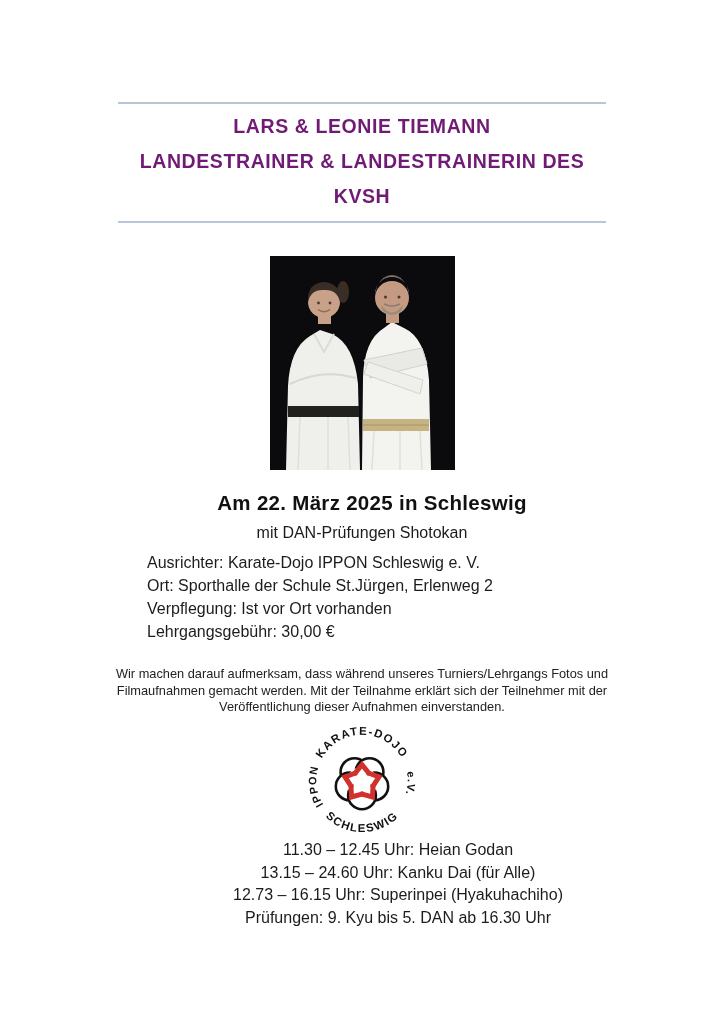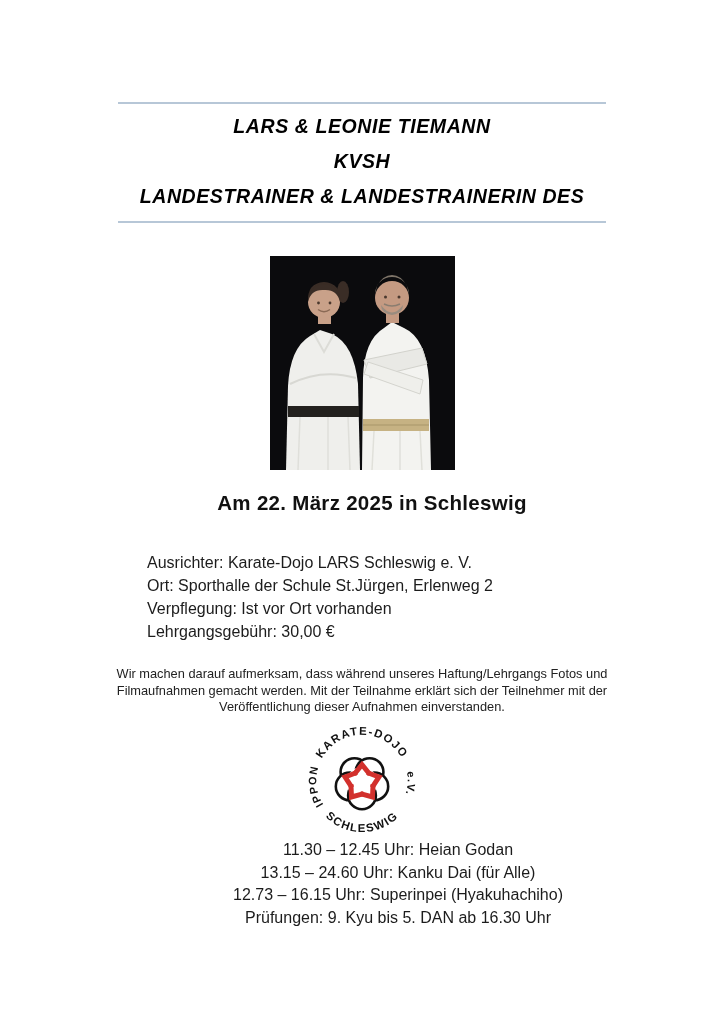--- a/index.html
+++ b/index.html
@@ -11,22 +11,22 @@
     font-family:"Liberation Sans", sans-serif;
     color:#1c1c1c;
     overflow:hidden;
   }
   .rule{position:absolute;left:118px;width:488px;height:2px;background:#b7c7d7;}
   .rule-top{top:102px;}
   .rule-bottom{top:221px;}
   .title{
     position:absolute;top:109px;left:0;width:100%;
     text-align:center;
-    color:#000000;
-    font-weight:bold;font-style:italic;
+    color:#701a75;
+    font-weight:bold;
     font-size:19.5px;line-height:35px;letter-spacing:0.6px;
   }
   .photo{position:absolute;top:256px;left:270px;width:185px;height:214px;}
   .photo svg{display:block;}
   .heading{
     position:absolute;top:481px;left:0;width:100%;margin:10px;
     text-align:center;font-size:20.5px;font-weight:bold;letter-spacing:0.3px;color:#111;
   }
   .subheading{position:absolute;top:524px;left:0;width:100%;text-align:center;font-size:16px;}
   .details{position:absolute;top:551px;left:147px;font-size:16px;line-height:23px;}
@@ -40,22 +40,22 @@
 </style>
 </head>
 <body>
 
 <div class="page">
 
   <div class="rule rule-top"></div>
 
   <div class="title">
     <div>LARS &amp; LEONIE TIEMANN</div>
+    <div>LANDESTRAINER &amp; LANDESTRAINERIN DES</div>
     <div>KVSH</div>
-    <div>LANDESTRAINER &amp; LANDESTRAINERIN DES</div>
   </div>
 
   <div class="rule rule-bottom"></div>
 
   <div class="photo">
     <svg width="185" height="214" viewBox="0 0 185 214" xmlns="http://www.w3.org/2000/svg">
       <rect x="0" y="0" width="185" height="214" fill="#0b0b0d"></rect>
 
       <g>
         <path d="M16,214 L18,130 Q20,92 40,80 L50,74 L62,78 Q84,88 88,128 L90,214 Z" fill="#efefec"></path>
@@ -86,29 +86,30 @@
         <path d="M114,48 Q122,52 130,48" stroke="#8a7d70" stroke-width="1.5" fill="none"></path>
         <rect x="93" y="163" width="66" height="12" fill="#c6b283"></rect>
         <path d="M93,169 L159,169" stroke="#a8956a" stroke-width="1.2"></path>
         <path d="M104,175 L102,214 M130,175 L130,214 M150,175 L152,214" stroke="#e0e0da" stroke-width="1.5" fill="none"></path>
       </g>
     </svg>
   </div>
 
   <h1 class="heading">Am 22. März 2025 in Schleswig</h1>
 
+  <div class="subheading">mit DAN-Prüfungen Shotokan</div>
 
   <div class="details">
-    <div>Ausrichter: Karate-Dojo LARS Schleswig e. V.</div>
+    <div>Ausrichter: Karate-Dojo IPPON Schleswig e. V.</div>
     <div>Ort: Sporthalle der Schule St.Jürgen, Erlenweg 2</div>
     <div>Verpflegung: Ist vor Ort vorhanden</div>
     <div>Lehrgangsgebühr: 30,00 €</div>
   </div>
 
-  <p class="notice">Wir machen darauf aufmerksam, dass während unseres Haftung/Lehrgangs Fotos und Filmaufnahmen gemacht werden. Mit der Teilnahme erklärt sich der Teilnehmer mit der Veröffentlichung dieser Aufnahmen einverstanden.</p>
+  <p class="notice">Wir machen darauf aufmerksam, dass während unseres Turniers/Lehrgangs Fotos und Filmaufnahmen gemacht werden. Mit der Teilnahme erklärt sich der Teilnehmer mit der Veröffentlichung dieser Aufnahmen einverstanden.</p>
 
   <div class="logo">
     <svg width="120" height="119" viewBox="0 0 120 120" xmlns="http://www.w3.org/2000/svg">
       <defs>
         <path id="ringCW" d="M60,106 A46,46 0 0 1 14,60 A46,46 0 0 1 60,14 A46,46 0 0 1 106,60 A46,46 0 0 1 60,106"></path>
         <path id="arcBottom" d="M8,60 A52,52 0 0 0 112,60"></path>
       </defs>
 
       <g>
         <circle cx="52.4" cy="51.5" r="14" fill="#ffffff" stroke="#111" stroke-width="2.6"></circle>

